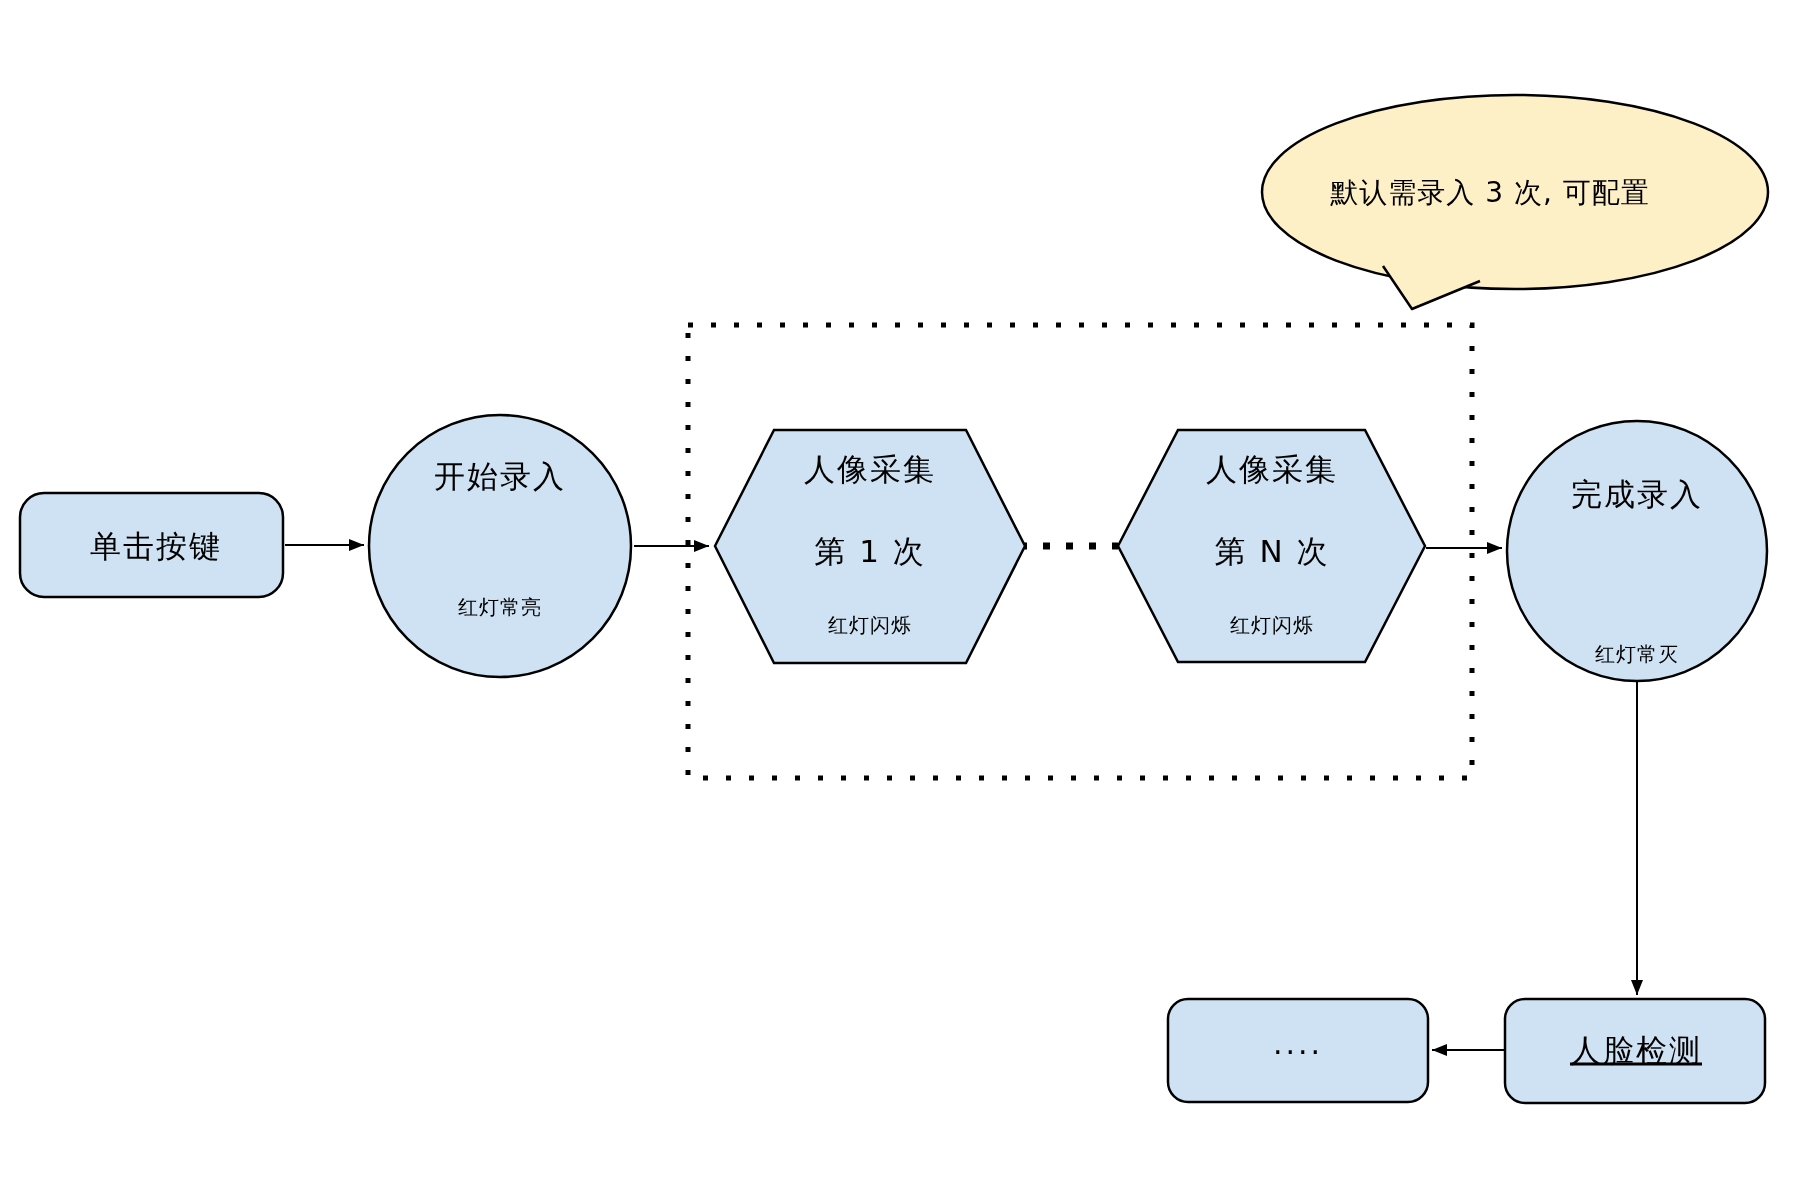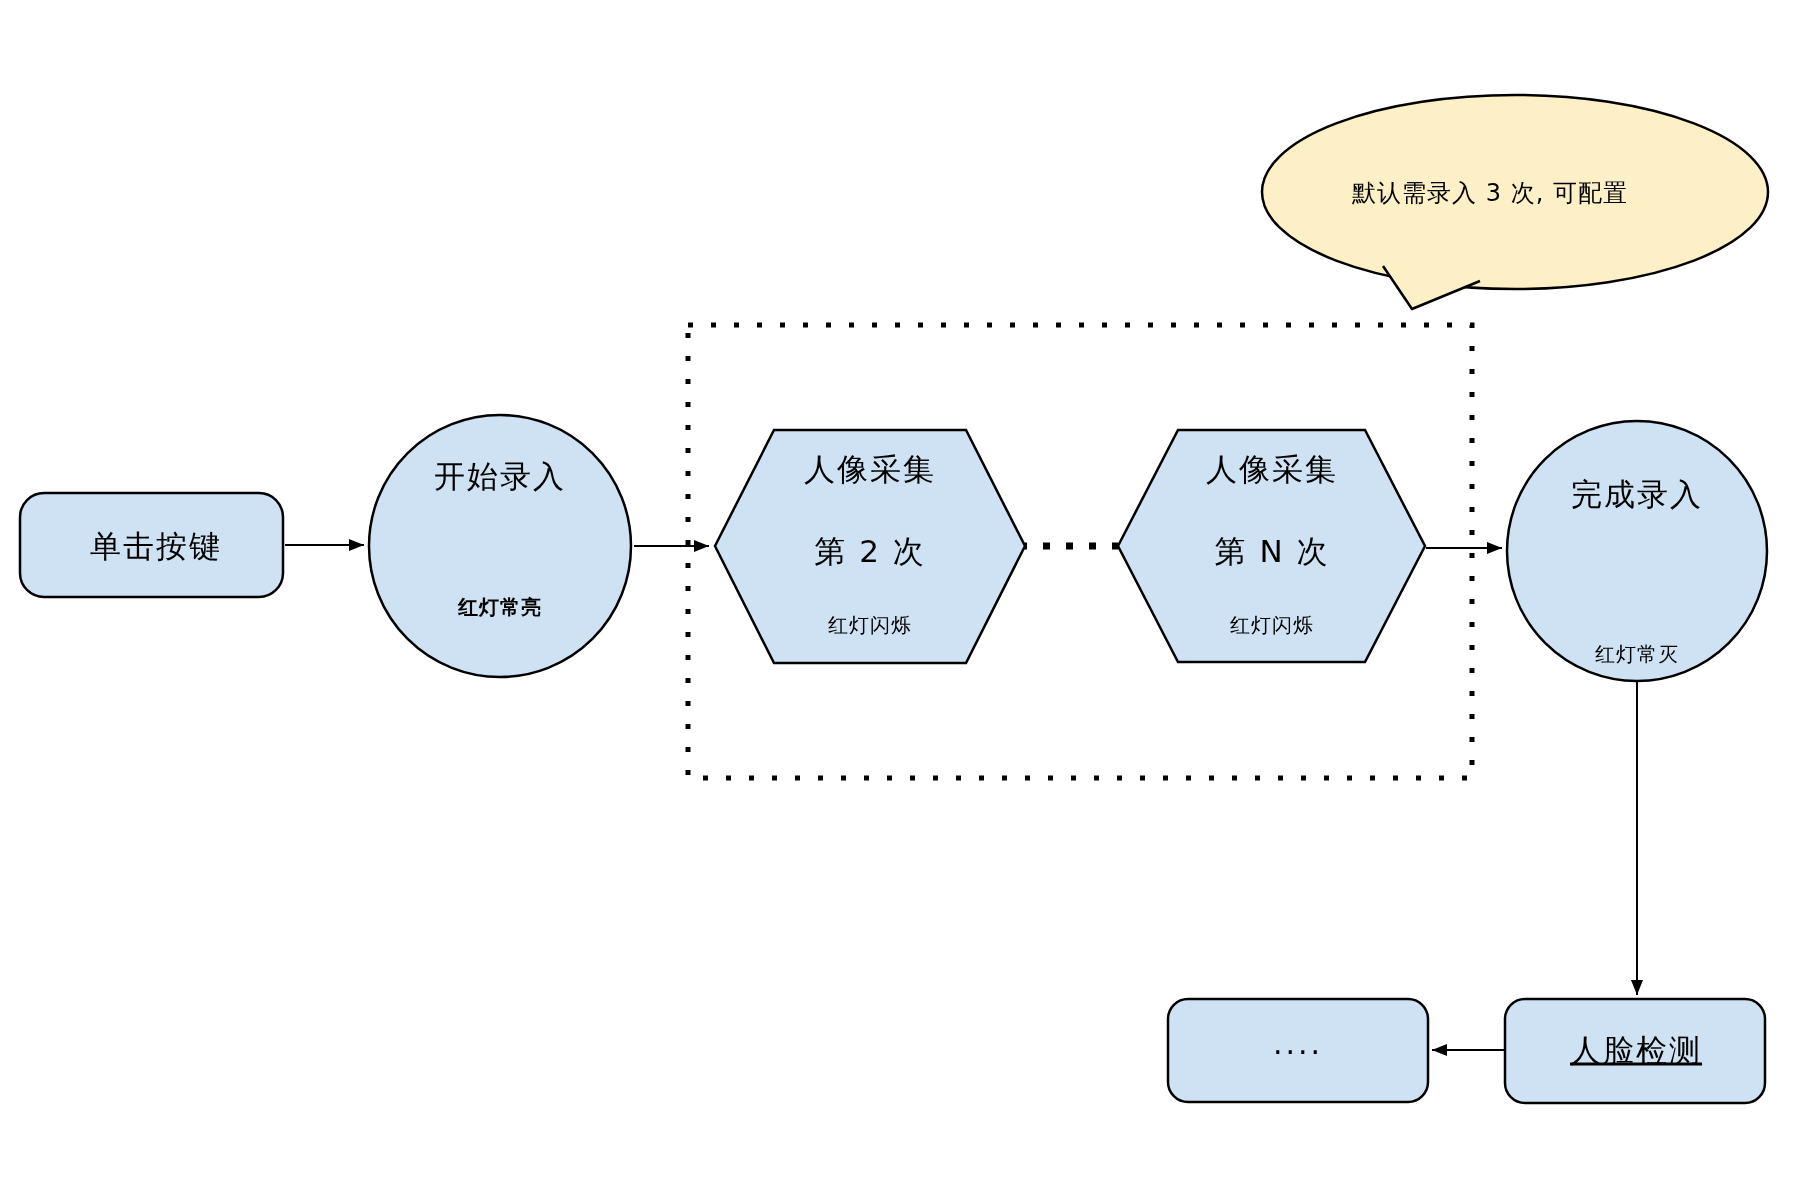--- a/index.html
+++ b/index.html
@@ -20,21 +20,21 @@
   .label {
     position: absolute;
     transform: translate(-50%, -50%);
     white-space: nowrap;
     text-align: center;
     color: #000000;
     line-height: 1;
   }
   .main   { font-size: 31px; letter-spacing: 2px; }
   .sub    { font-size: 20px; letter-spacing: 1px; }
-  .callout-text { font-size: 24px; letter-spacing: 1px; }
+  .callout-text { font-size: 28px; letter-spacing: 1px; }
   .dots   { font-size: 30px; letter-spacing: 3px; }
 </style>
 </head>
 <body>
 
 <div class="canvas">
 
   <svg class="shapes" viewBox="0 0 1803 1199" xmlns="http://www.w3.org/2000/svg">
     <defs>
       <marker id="arrow" markerUnits="userSpaceOnUse" markerWidth="18" markerHeight="14" refX="16" refY="7" orient="auto">
@@ -68,24 +68,24 @@
     <circle cx="1637" cy="551" r="130" stroke="#000000" stroke-width="2.5" fill="#cfe2f3"></circle>
 
     <rect x="1505" y="999" width="260" height="104" rx="20" stroke="#000000" stroke-width="2.5" fill="#cfe2f3"></rect>
 
     <rect x="1168" y="999" width="260" height="103" rx="20" stroke="#000000" stroke-width="2.5" fill="#cfe2f3"></rect>
   </svg>
 
   <div class="label main" style="left:156px; top:546px;">单击按键</div>
 
   <div class="label main" style="left:500px; top:476px;">开始录入</div>
-  <div class="label sub" style="left:500px; top:607px;font-weight:bold;">红灯常亮</div>
+  <div class="label sub" style="left:500px; top:607px;">红灯常亮</div>
 
   <div class="label main" style="left:870px; top:469px;">人像采集</div>
-  <div class="label main" style="left:870px; top:551px;">第 2 次</div>
+  <div class="label main" style="left:870px; top:551px;">第 1 次</div>
   <div class="label sub" style="left:870px; top:625px;">红灯闪烁</div>
 
   <div class="label main" style="left:1272px; top:469px;">人像采集</div>
   <div class="label main" style="left:1272px; top:551px;text-align:center;">第 N 次</div>
   <div class="label sub" style="left:1272px; top:625px;">红灯闪烁</div>
 
   <div class="label main" style="left:1637px; top:494px;">完成录入</div>
   <div class="label sub" style="left:1637px; top:612px;margin-top:42px;">红灯常灭</div>
 
   <div class="label callout-text" style="left:1490px; top:193px;">默认需录入 3 次, 可配置</div>

